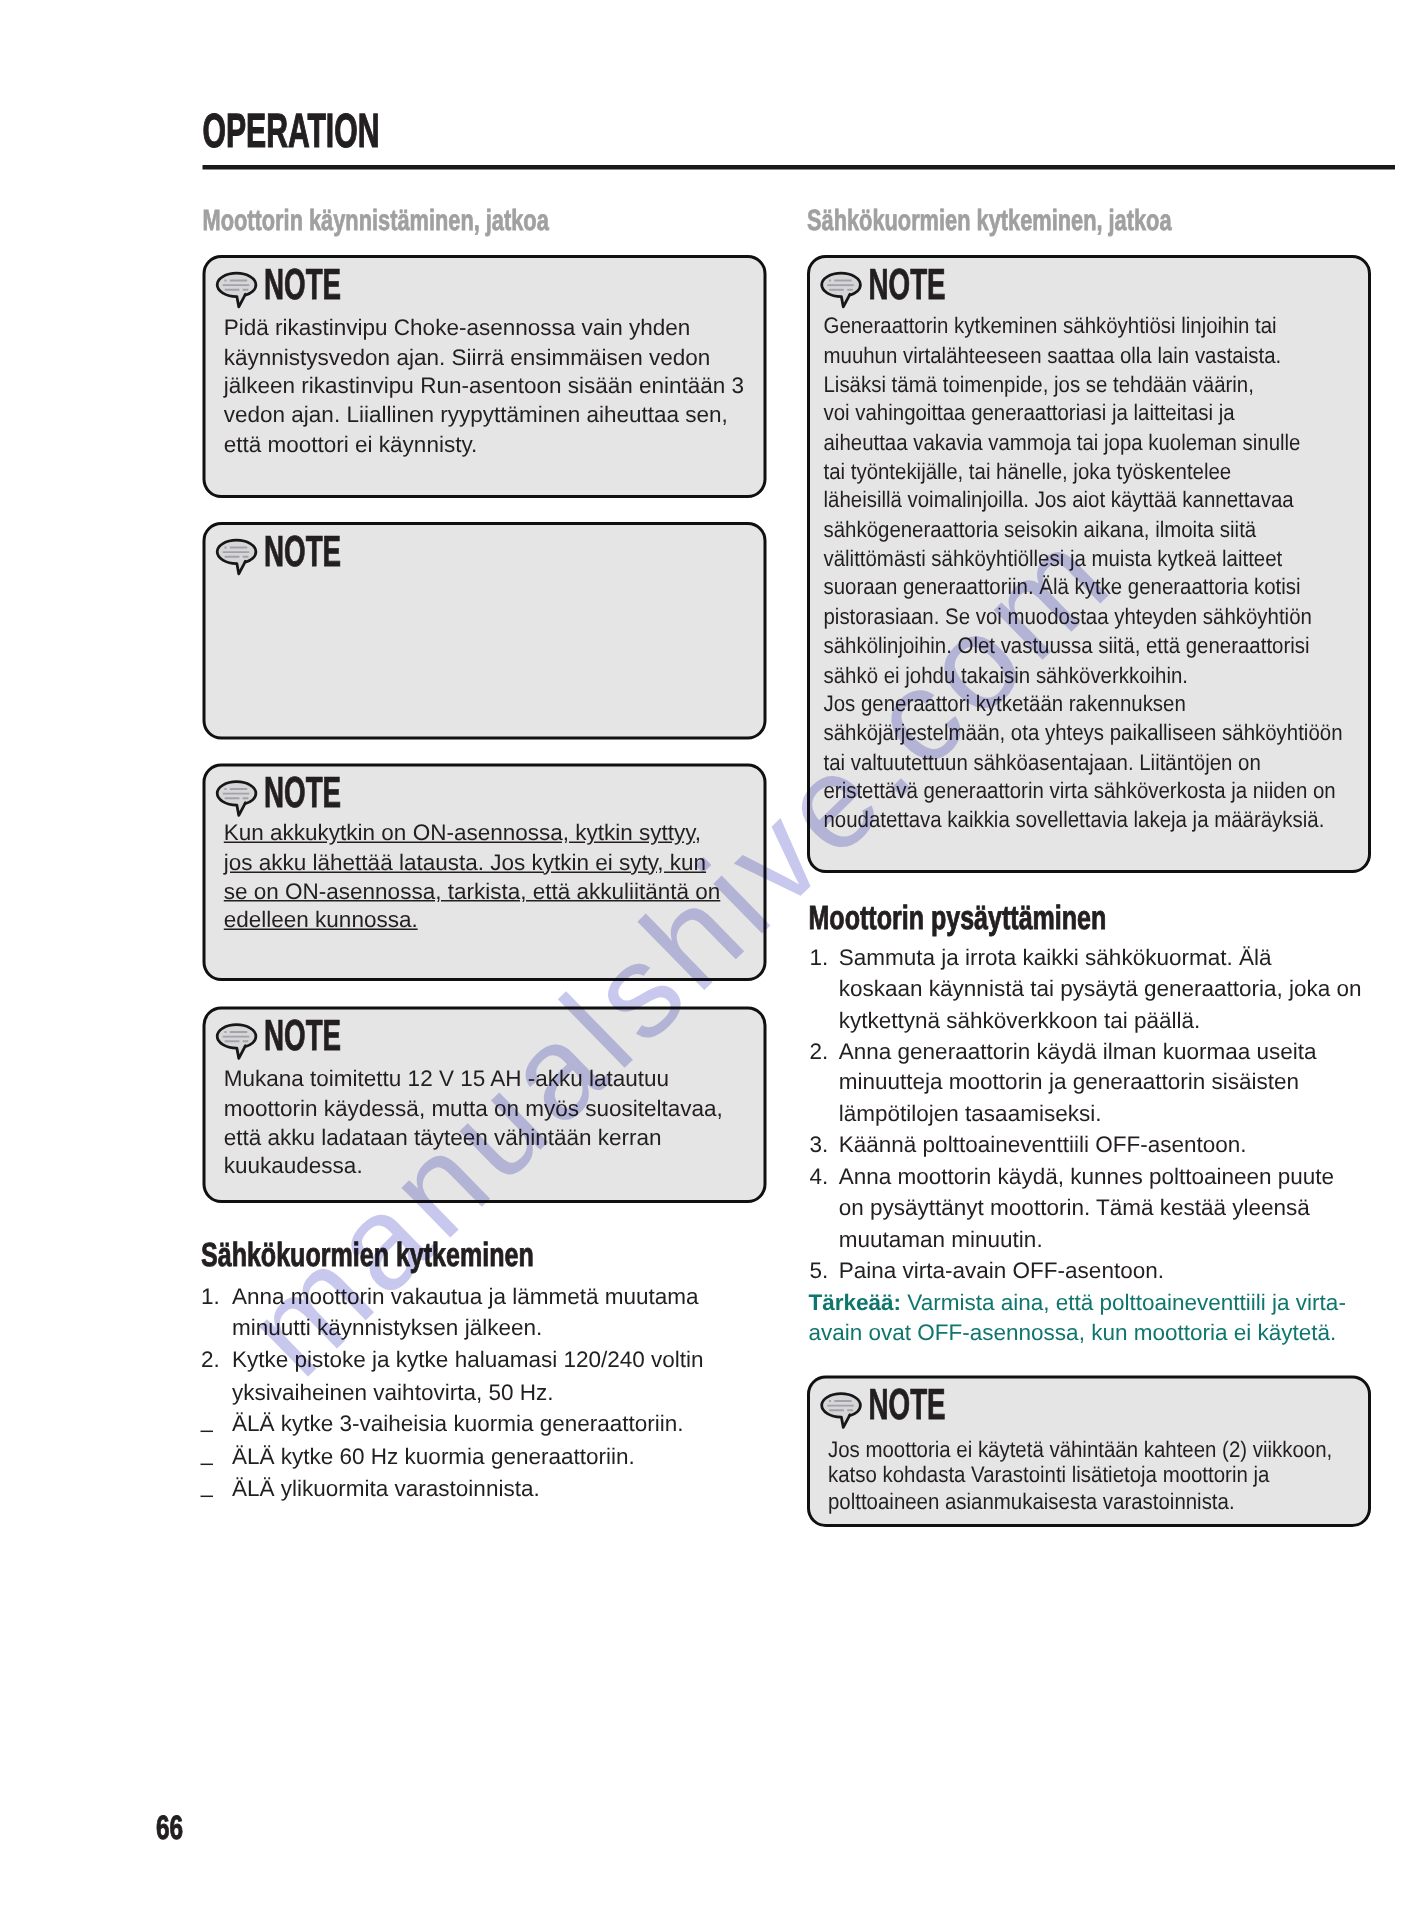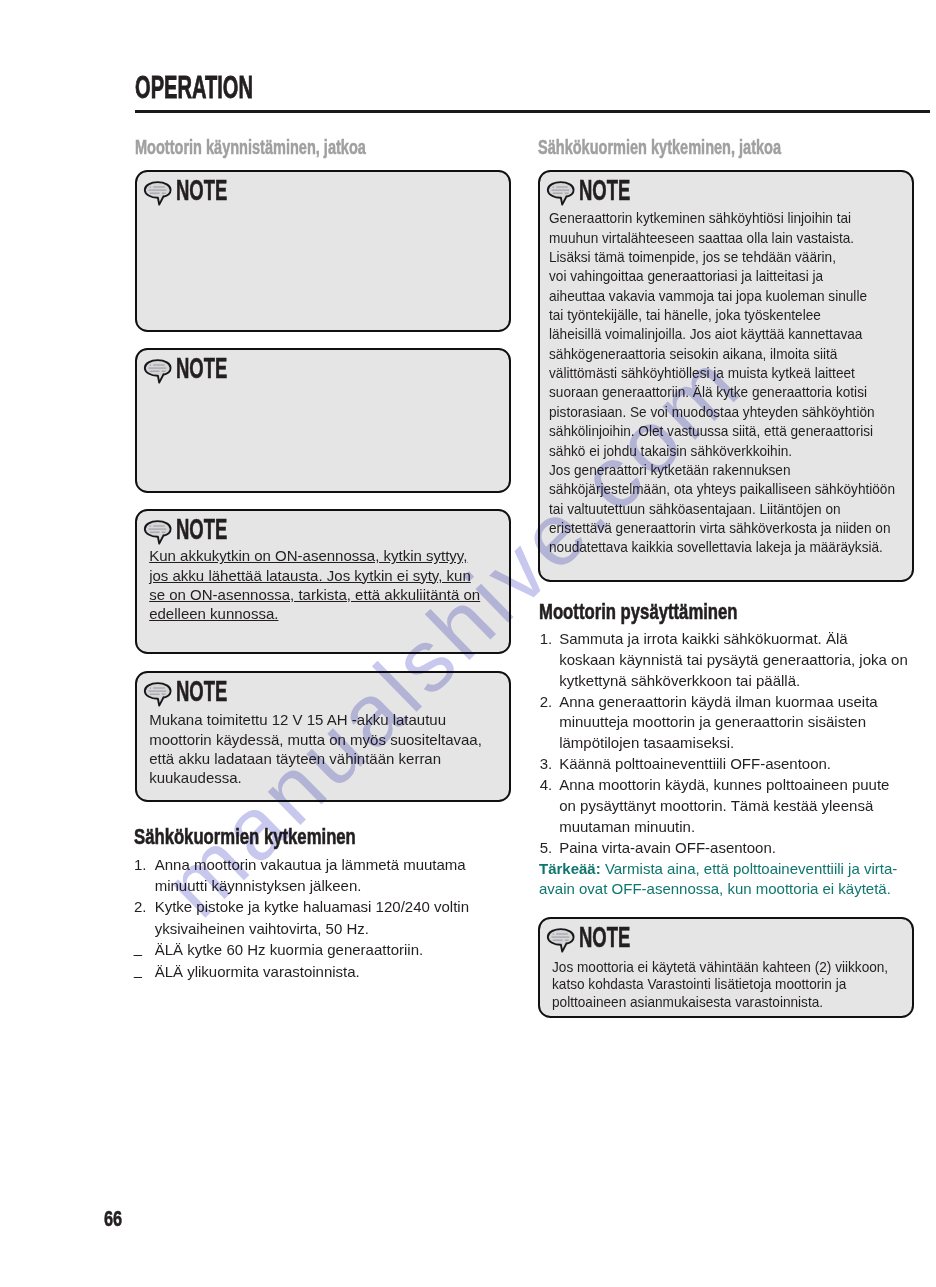--- a/index.html
+++ b/index.html
@@ -80,20 +80,21 @@
                 <g stroke="#a2a2a8" stroke-width="1.25" stroke-linecap="butt">
                   <line x1="6.6" y1="7.0" x2="8.0" y2="7.0"></line>
                   <line x1="10.2" y1="7.0" x2="21.8" y2="7.0"></line>
                   <line x1="5.5" y1="10.1" x2="23.2" y2="10.1"></line>
                   <line x1="6.8" y1="13.2" x2="16.6" y2="13.2"></line>
                   <line x1="18.8" y1="13.2" x2="22.6" y2="13.2"></line>
                 </g>
               </svg></span>
           <span class="note-title">NOTE</span>
         </div>
+        <p class="note-body">Pidä rikastinvipu Choke-asennossa vain yhden<br>käynnistysvedon ajan. Siirrä ensimmäisen vedon<br>jälkeen rikastinvipu Run-asentoon sisään enintään 3<br>vedon ajan. Liiallinen ryypyttäminen aiheuttaa sen,<br>että moottori ei käynnisty.</p>
       </div>
 
       <div class="note" id="nL2">
         <div class="note-hd">
           <span class="note-icon"><svg viewBox="0 0 30 26" width="30" height="26" aria-hidden="true">
                 <path d="M14.7 2.1 C21.8 2.1 27.6 5.6 27.6 9.9 C27.6 13.05 24.5 15.75 20.1 16.98L20.6 16.2 L16.2 24.6 L14.9 17.72 C14.83 17.73 14.77 17.74 14.7 17.74C7.6 17.74 1.8 14.2 1.8 9.9 C1.8 5.6 7.6 2.1 14.7 2.1 Z" fill="#d6d6d9" stroke="#171717" stroke-width="1.85" stroke-linejoin="round"></path>
                 <g stroke="#a2a2a8" stroke-width="1.25" stroke-linecap="butt">
                   <line x1="6.6" y1="7.0" x2="8.0" y2="7.0"></line>
                   <line x1="10.2" y1="7.0" x2="21.8" y2="7.0"></line>
                   <line x1="5.5" y1="10.1" x2="23.2" y2="10.1"></line>
@@ -136,21 +137,21 @@
               </svg></span>
           <span class="note-title">NOTE</span>
         </div>
         <p class="note-body">Mukana toimitettu 12 V 15 AH -akku latautuu<br>moottorin käydessä, mutta on myös suositeltavaa,<br>että akku ladataan täyteen vähintään kerran<br>kuukaudessa.</p>
       </div>
 
       <h2 id="hL">Sähkökuormien kytkeminen</h2>
       <ol id="olL">
           <li><span class="mk">1.</span><span>Anna moottorin vakautua ja lämmetä muutama<br>minuutti käynnistyksen jälkeen.</span></li>
           <li><span class="mk">2.</span><span>Kytke pistoke ja kytke haluamasi 120/240 voltin<br>yksivaiheinen vaihtovirta, 50 Hz.</span></li>
-          <li><span class="mk mk-dash">–</span></li>
+          <li><span class="mk mk-dash">–</span><span>ÄLÄ kytke 3-vaiheisia kuormia generaattoriin.</span></li>
           <li><span class="mk mk-dash">–</span><span>ÄLÄ kytke 60 Hz kuormia generaattoriin.</span></li>
           <li><span class="mk mk-dash">–</span><span>ÄLÄ ylikuormita varastoinnista.</span></li>
         </ol>
     </div>
 
     <div class="colR">
       <div class="subhead" id="subR">Sähkökuormien kytkeminen, jatkoa</div>
 
       <div class="note cond" id="nR1">
         <div class="note-hd">

